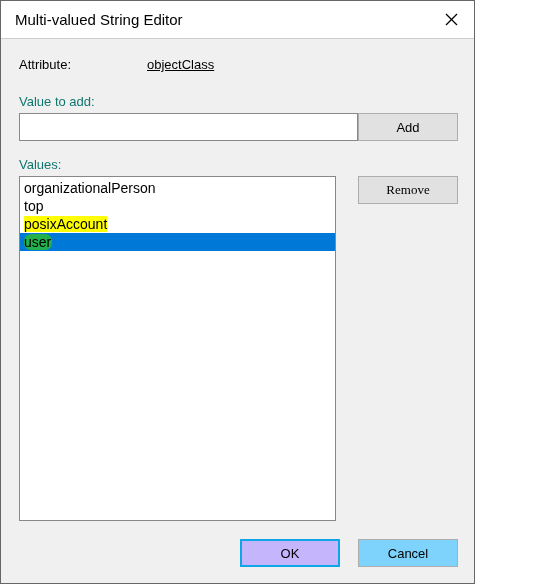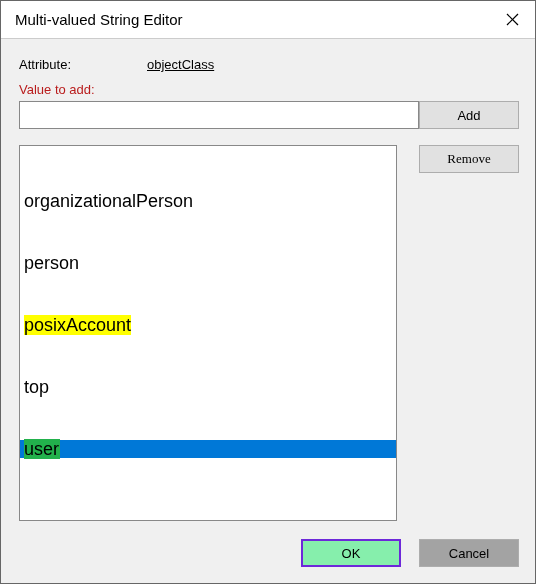--- a/index.html
+++ b/index.html
@@ -6,21 +6,21 @@
       box-sizing: border-box;
       margin: 0;
       padding: 0;
     }
     body {
       font-family: 'Segoe UI', Tahoma, sans-serif;
       font-size: 13px;
       background: #fff;
     }
     .window {
-      width: 536px;
+      width: 475px;
       height: 584px;
       border: 1px solid #666;
       background: #f0f0f0;
       display: flex;
       flex-direction: column;
     }
     .titlebar {
       height: 38px;
       background: #fff;
       border-bottom: 1px solid #ccc;
@@ -46,33 +46,33 @@
       height: 13px;
     }
     .content {
       flex: 1;
       padding: 18px 16px 16px 18px;
       display: flex;
       flex-direction: column;
     }
     .attr-row {
       display: flex;
-      margin-bottom: 10px;
+      margin-bottom: 22px;
     }
     .attr-label {
       width: 128px;
       color: #000;
     }
     .attr-value {
       color: #000;
       text-decoration: underline;
     }
     .section-label {
       margin-bottom: 4px;
-      color: #b91c1c;
+      color: #0f766e;
     }
     .input-row {
       display: flex;
       margin-bottom: 16px;
     }
     .text-input {
       flex: 1;
       height: 28px;
       border: 1px solid #888;
       background: #fff;
@@ -97,64 +97,64 @@
     }
     .listbox {
       flex: 1;
       border: 1px solid #888;
       background: #fff;
       overflow: auto;
       padding-top: 2px;
     }
     .list-item {
       padding: 0 4px;
-      font-size: 18px;
+      font-size: 14px;
       line-height: 18px;
       cursor: pointer;
-      margin-top: 44px;
     }
     .list-item .hl {
       display: inline;
     }
     .hl-yellow {
       background: #ffff00;
     }
     .list-item.selected {
       background: #0078d7;
       color: #fff;
     }
     .hl-green {
       background: #22b14c;
       color: #000;
       padding-right: 1px;
+      border-radius: 7px;
     }
     .side-col {
       width: 100px;
       display: flex;
       flex-direction: column;
       font-family: Liberation Serif, serif;
     }
     .footer {
       display: flex;
       justify-content: flex-end;
       gap: 18px;
       padding-top: 18px;
     }
     .dlg-btn {
       width: 100px;
       height: 28px;
-      background: #a3a3a3;
+      background: #7dd3fc;
       border: 1px solid #adadad;
       font-family: inherit;
       font-size: 13px;
       cursor: pointer;
     }
     .dlg-btn.default {
-      border: 2px solid #6d28d9;
-      background: #86efac;
+      border: 2px solid #0ea5e9;
+      background: #c4b5fd;
     }
   </style>
 </head>
 <body>
 
 <div class="window">
 
   <div class="titlebar">
     <div class="title-text">Multi-valued String Editor</div>
     <div class="close-btn">
@@ -172,27 +172,27 @@
       <div class="attr-value">objectClass</div>
     </div>
 
     <div class="section-label">Value to add:</div>
 
     <div class="input-row">
       <input type="text" class="text-input" value="" style="">
       <button class="side-btn">Add</button>
     </div>
 
+    <div class="section-label">Values:</div>
 
     <div class="values-row">
       <div class="listbox" id="values-listbox">
           <div class="list-item">organizationalPerson</div>
-          <div class="list-item">person</div>
+          <div class="list-item">top</div>
           <div class="list-item"><span class="hl hl-yellow">posixAccount</span></div>
-          <div class="list-item">top</div>
           <div class="list-item selected"><span class="hl hl-green">user</span></div>
         </div>
       <div class="side-col">
         <button class="side-btn">Remove</button>
       </div>
     </div>
 
     <div class="footer">
       <button class="dlg-btn default">OK</button>
       <button class="dlg-btn">Cancel</button>

